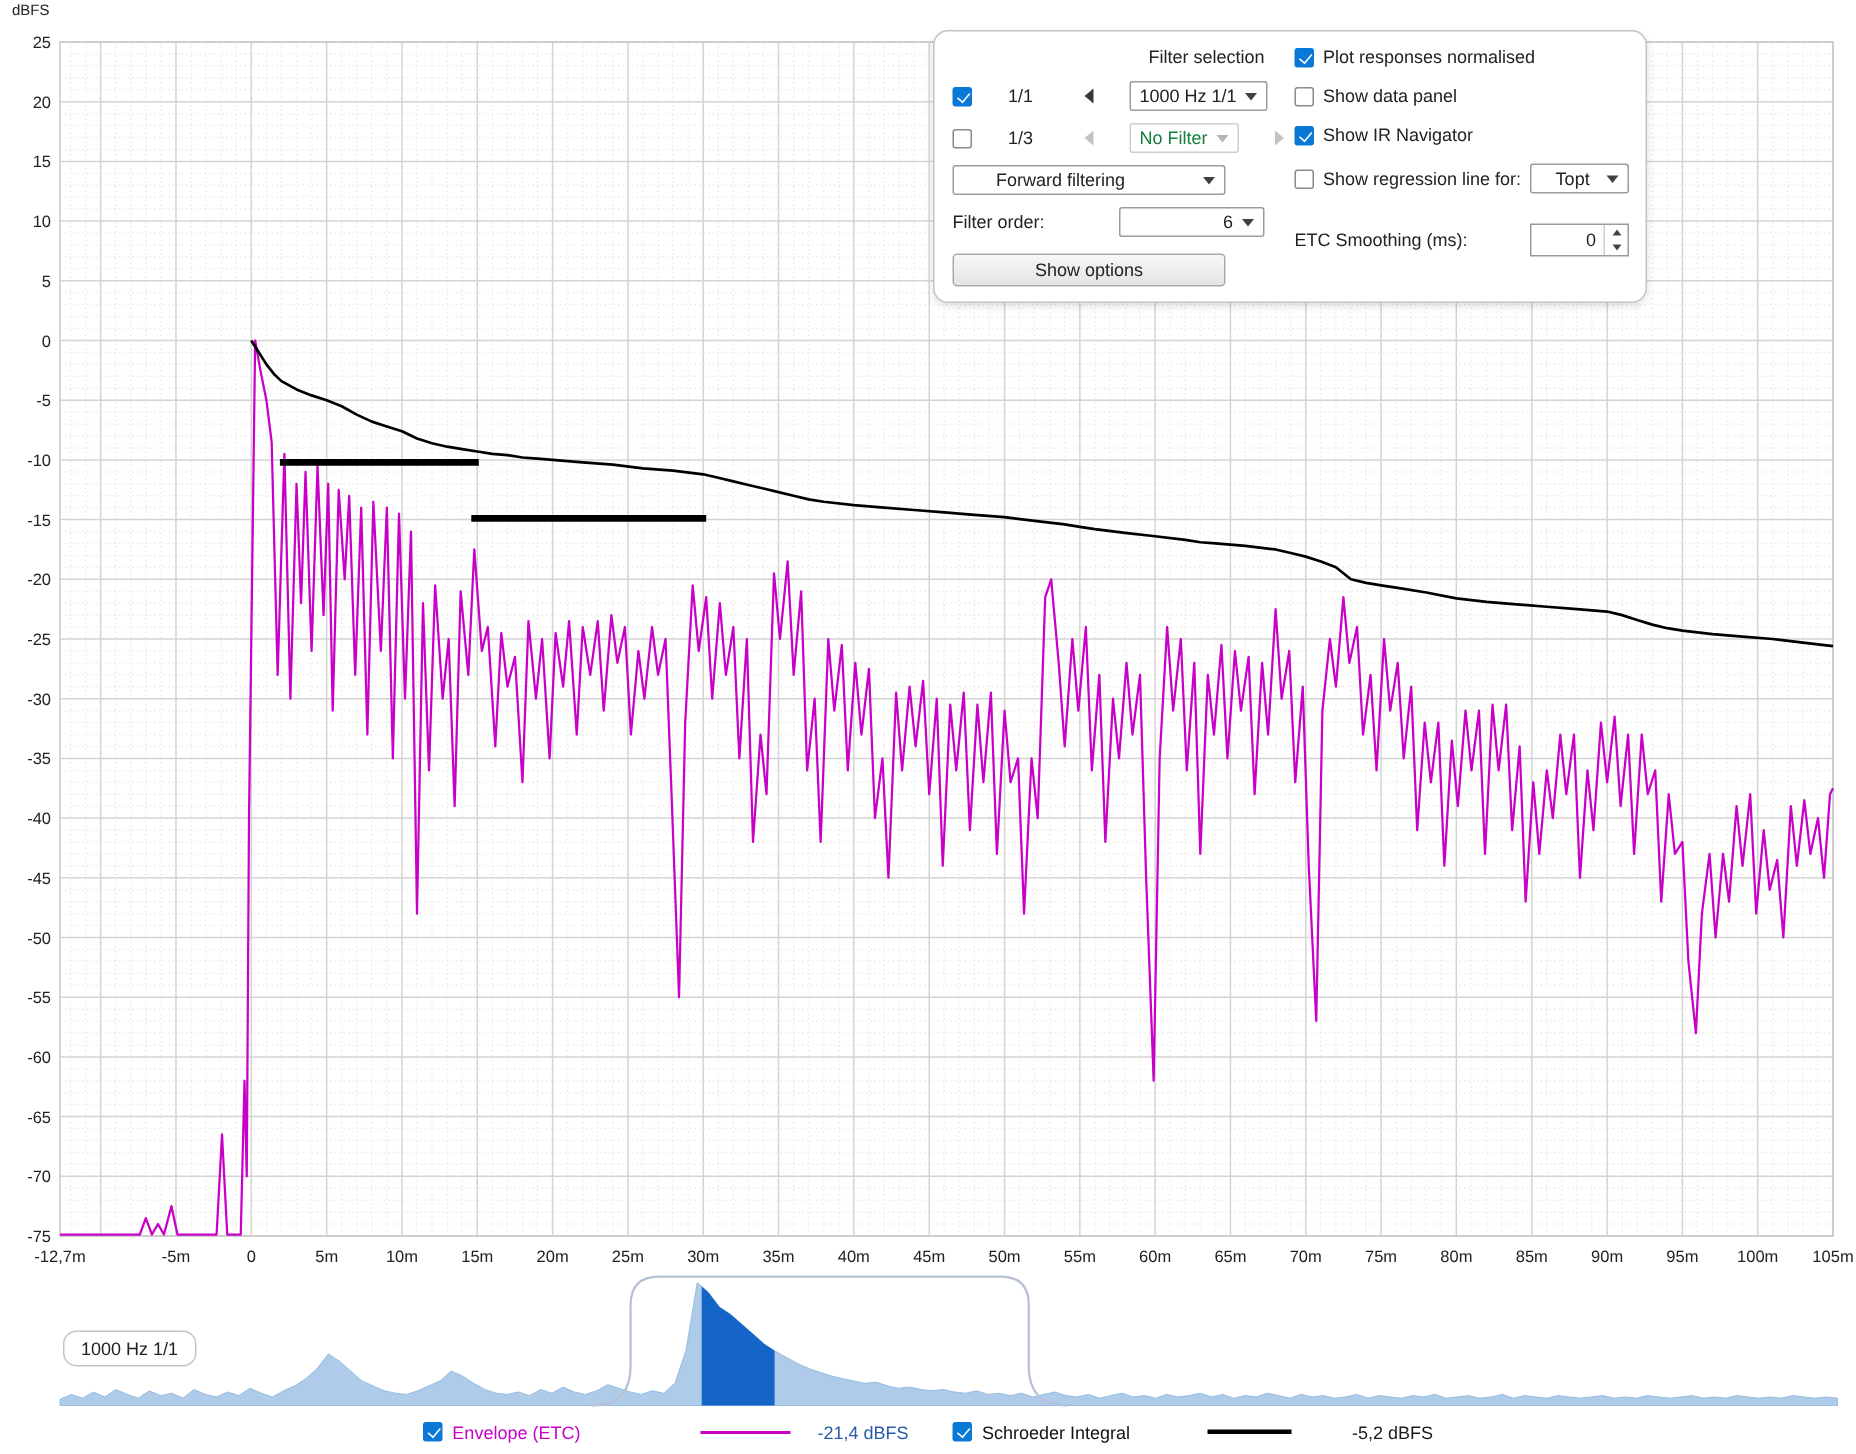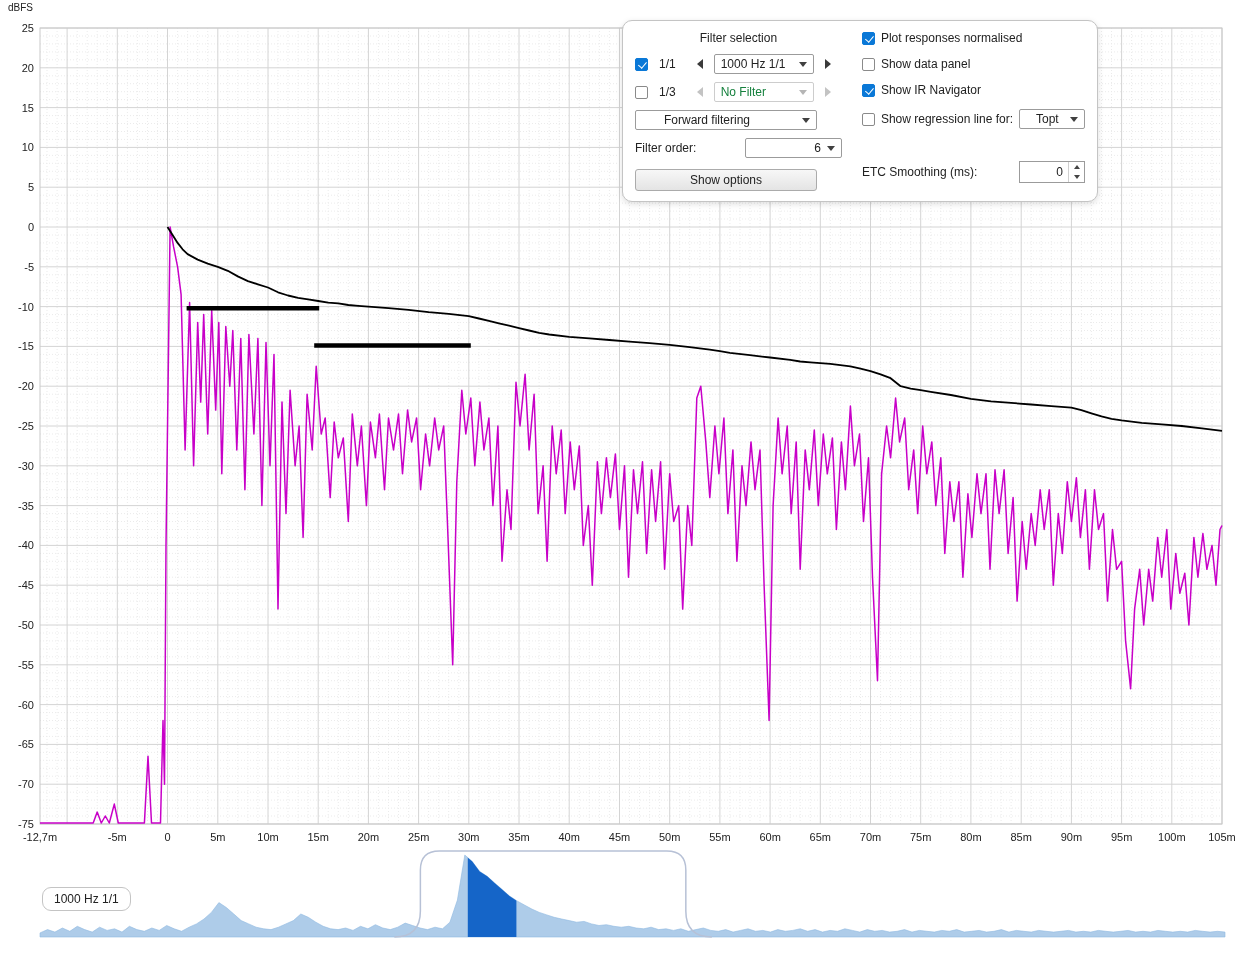--- a/index.html
+++ b/index.html
@@ -7,22 +7,22 @@
           font-family:"Liberation Sans",sans-serif;color:#222;}
   .axis-title{position:absolute;left:8px;top:2px;font-size:10px;color:#222;}
   #chart-svg{position:absolute;left:0;top:0;}
   #nav-svg{position:absolute;left:0;top:848px;}
   
   .panel{position:absolute;left:622px;top:20px;width:450px;padding:10px 12px;
          background:#fff;border:1px solid #c4c4c4;border-radius:10px;
          box-shadow:0 2px 6px rgba(0,0,0,.13);display:flex;gap:20px;font-size:12px;z-index:5;}
   .p-left{width:208px;display:flex;flex-direction:column;}
   .p-right{flex:1;display:flex;flex-direction:column;}
-  .p-title{text-align:center;margin-bottom:9px;}
-  .pl-row{display:flex;align-items:center;gap:11px;margin-bottom:8px;}
+  .p-title{text-align:right;margin-bottom:9px;}
+  .pl-row{display:flex;align-items:center;gap:24px;margin-bottom:8px;}
   .pr-row{display:flex;align-items:center;gap:6px;margin-bottom:12px;}
   .cb{width:13px;height:13px;box-sizing:border-box;border:1px solid #8a8a8a;background:#fff;
       display:inline-block;border-radius:2px;position:relative;flex:0 0 13px;cursor:pointer;}
   .cb.checked{background:#0a78d7;border-color:#0a78d7;}
   .cb.checked::after{content:"";position:absolute;left:4px;top:1px;width:3.5px;height:7px;
       border:solid #fff;border-width:0 1.8px 1.8px 0;transform:rotate(40deg);}
   .tri{width:0;height:0;display:inline-block;cursor:pointer;}
   .tri-left{border-top:5px solid transparent;border-bottom:5px solid transparent;border-right:6px solid #3a3a3a;margin-left:10px;}
   .tri-right{border-top:5px solid transparent;border-bottom:5px solid transparent;border-left:6px solid #3a3a3a;}
   .disabled .tri-left{border-right-color:#c3c3c3;}
@@ -36,21 +36,21 @@
   .dd-filter{width:100px;}
   .dd-wide{width:182px;padding-left:28px;}
   .dd-order{width:97px;}
   .dd-order .val{flex:1;text-align:right;}
   .dd-topt{width:66px;margin-left:auto;padding-left:16px;}
   .p-label{white-space:nowrap;}
   .cb-label{white-space:nowrap;}
   .trace-btn{margin-top:3px;width:182px;height:22px;background:linear-gradient(#f7f7f7,#e4e4e4);
       border:1px solid #ababab;border-radius:3px;font-size:12px;font-family:"Liberation Sans",sans-serif;
       color:#222;cursor:pointer;}
-  .smooth-row{margin-top:auto;margin-bottom:8px;}
+  .smooth-row{margin-top:auto;margin-bottom:20px;}
   .spin{display:inline-flex;align-items:stretch;border:1px solid #9b9b9b;height:22px;width:66px;
       box-sizing:border-box;background:#fff;margin-left:auto;cursor:pointer;}
   .spin .sval{flex:1;text-align:right;padding:3px 5px 0 0;font-size:12px;}
   .spin-btns{width:15px;border-left:1px solid #cfcfcf;display:flex;flex-direction:column;}
   .spin-up,.spin-down{flex:1;display:flex;align-items:center;justify-content:center;}
   .spin-up::after{content:"";width:0;height:0;border-left:3.5px solid transparent;border-right:3.5px solid transparent;border-bottom:4px solid #444;}
   .spin-down::after{content:"";width:0;height:0;border-left:3.5px solid transparent;border-right:3.5px solid transparent;border-top:4px solid #444;}
   
   .nav-label{position:absolute;left:42px;top:887px;background:#fff;border:1px solid #c4c4c4;
       border-radius:9px;padding:4px 11px;font-size:12px;z-index:4;}
@@ -431,14 +431,24 @@
       <defs>
         <clipPath id="hl-clip">
           <rect x="467.8" y="0" width="48.6" height="92"></rect>
         </clipPath>
       </defs>
       <path d="M 40 89 L 40.0 84.9 L 47.5 81.6 L 54.9 84.1 L 62.4 80.0 L 69.8 83.3 L 77.3 78.3 L 84.7 81.6 L 92.2 84.1 L 99.6 79.2 L 107.1 82.4 L 114.5 80.8 L 122.0 84.1 L 129.4 78.3 L 136.9 81.6 L 144.3 83.3 L 151.8 80.0 L 159.2 82.4 L 166.7 77.5 L 174.2 80.8 L 181.6 83.3 L 189.1 79.2 L 196.5 75.9 L 204.0 71.0 L 211.4 64.4 L 218.9 54.6 L 226.3 59.5 L 233.8 66.0 L 241.2 72.6 L 248.7 75.9 L 256.1 79.2 L 263.6 80.8 L 271.0 81.6 L 278.5 79.2 L 285.9 75.9 L 293.4 72.6 L 300.8 66.0 L 308.3 69.3 L 315.8 74.2 L 323.2 78.3 L 330.7 80.8 L 338.1 81.6 L 345.6 80.0 L 353.0 82.4 L 360.5 78.3 L 367.9 80.8 L 375.4 76.7 L 382.8 80.0 L 390.3 81.6 L 397.7 79.2 L 405.2 75.1 L 412.6 77.5 L 420.1 80.0 L 427.5 81.6 L 435.0 79.2 L 442.5 80.8 L 449.9 74.2 L 457.4 52.1 L 464.8 7.0 L 472.3 13.6 L 479.7 23.4 L 487.2 28.3 L 494.6 34.9 L 502.1 41.4 L 509.5 48.0 L 517.0 52.9 L 524.4 57.0 L 531.9 61.1 L 539.3 64.4 L 546.8 66.9 L 554.2 69.3 L 561.7 71.0 L 569.2 72.6 L 576.6 74.2 L 584.1 73.4 L 591.5 75.9 L 599.0 77.5 L 606.4 76.7 L 613.9 78.3 L 621.3 79.2 L 628.8 78.3 L 636.2 80.0 L 643.7 80.8 L 651.1 79.2 L 658.6 81.6 L 666.0 80.8 L 673.5 82.4 L 680.9 80.8 L 688.4 83.3 L 695.8 81.6 L 703.3 80.0 L 710.8 82.4 L 718.2 83.3 L 725.7 81.6 L 733.1 84.1 L 740.6 82.4 L 748.0 80.8 L 755.5 83.3 L 762.9 82.4 L 770.4 84.1 L 777.8 81.6 L 785.3 83.3 L 792.7 82.4 L 800.2 80.8 L 807.6 83.3 L 815.1 81.6 L 822.5 84.1 L 830.0 82.4 L 837.5 83.3 L 844.9 80.8 L 852.4 82.4 L 859.8 84.1 L 867.3 81.6 L 874.7 83.3 L 882.2 82.4 L 889.6 84.1 L 897.1 83.3 L 904.5 81.6 L 912.0 84.1 L 919.4 82.4 L 926.9 83.3 L 934.3 84.1 L 941.8 82.4 L 949.2 83.3 L 956.7 81.6 L 964.2 84.1 L 971.6 83.3 L 979.1 82.4 L 986.5 84.1 L 994.0 83.3 L 1001.4 81.6 L 1008.9 84.1 L 1016.3 82.4 L 1023.8 83.3 L 1031.2 84.1 L 1038.7 82.4 L 1046.1 83.3 L 1053.6 84.1 L 1061.0 83.3 L 1068.5 82.4 L 1075.9 84.1 L 1083.4 83.3 L 1090.8 84.1 L 1098.3 82.4 L 1105.8 83.3 L 1113.2 84.1 L 1120.7 83.3 L 1128.1 82.4 L 1135.6 84.1 L 1143.0 83.3 L 1150.5 84.1 L 1157.9 82.4 L 1165.4 83.3 L 1172.8 84.1 L 1180.3 83.3 L 1187.7 84.1 L 1195.2 82.4 L 1202.6 83.3 L 1210.1 84.1 L 1217.5 83.3 L 1225.0 84.1 L 1225 89 Z" fill="#1565c8" clip-path="url(#hl-clip)"></path>
       <path d="M 394.385 89 Q 420.385 89 420.385 63 L 420.385 22 Q 420.385 3 439.385 3 L 666.825 3 Q 685.825 3 685.825 22 L 685.825 63 Q 685.825 89 711.825 89" fill="none" stroke="#b7c1d6" stroke-width="1.5"></path>
     </svg>
   <div class="nav-label">1000 Hz 1/1</div>
 
+  <div class="legend">
+    <span class="cb checked"></span>
+    <span class="lg-env-label" id="lg-env-label" style="color: rgb(200, 0, 200);">Envelope (ETC)</span>
+    <span class="lg-line lg-env-line" id="lg-env-line" style="background: rgb(200, 0, 200);"></span>
+    <span class="lg-env-val" id="lg-env-val" style="color: rgb(42, 92, 170);">-21,4 dBFS</span>
+    <span class="cb checked"></span>
+    <span class="lg-sch-label">Schroeder Integral</span>
+    <span class="lg-line lg-sch-line" id="lg-sch-line" style="background: rgb(0, 0, 0);"></span>
+    <span class="lg-sch-val" id="lg-sch-val" style="color: rgb(26, 26, 26);">-5,2 dBFS</span>
+  </div>
 
 </div>
 
 </body></html>

